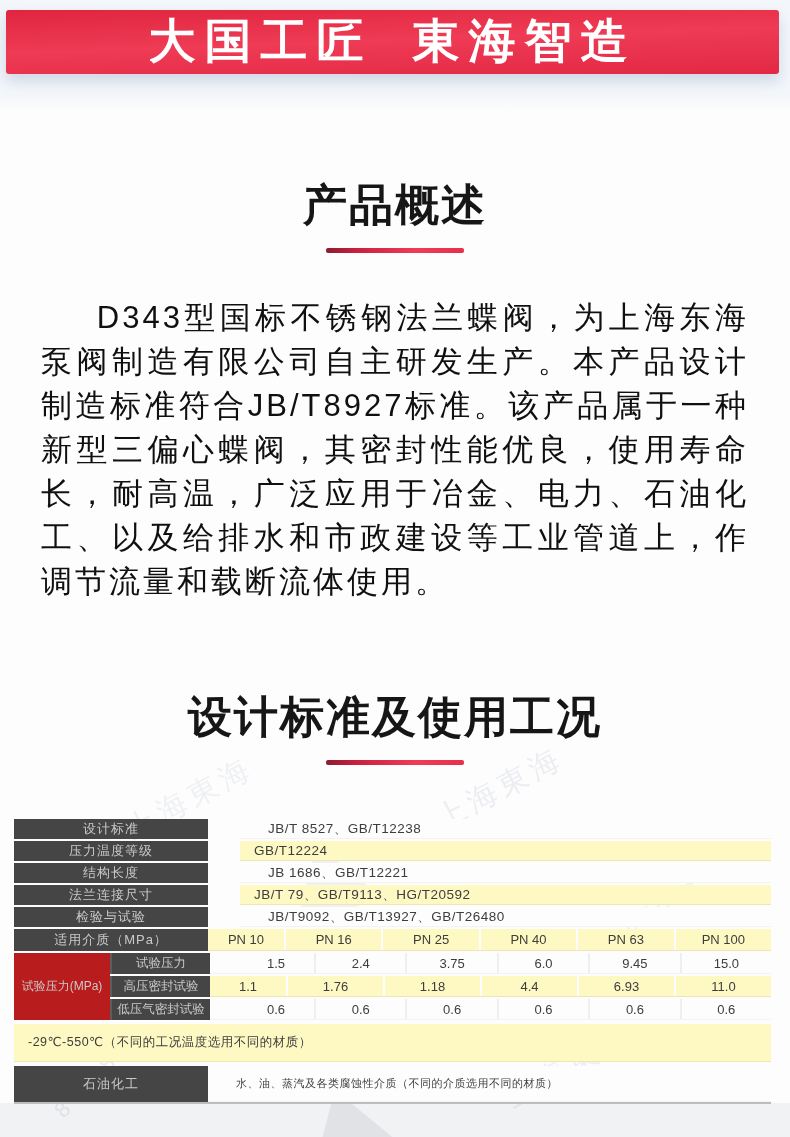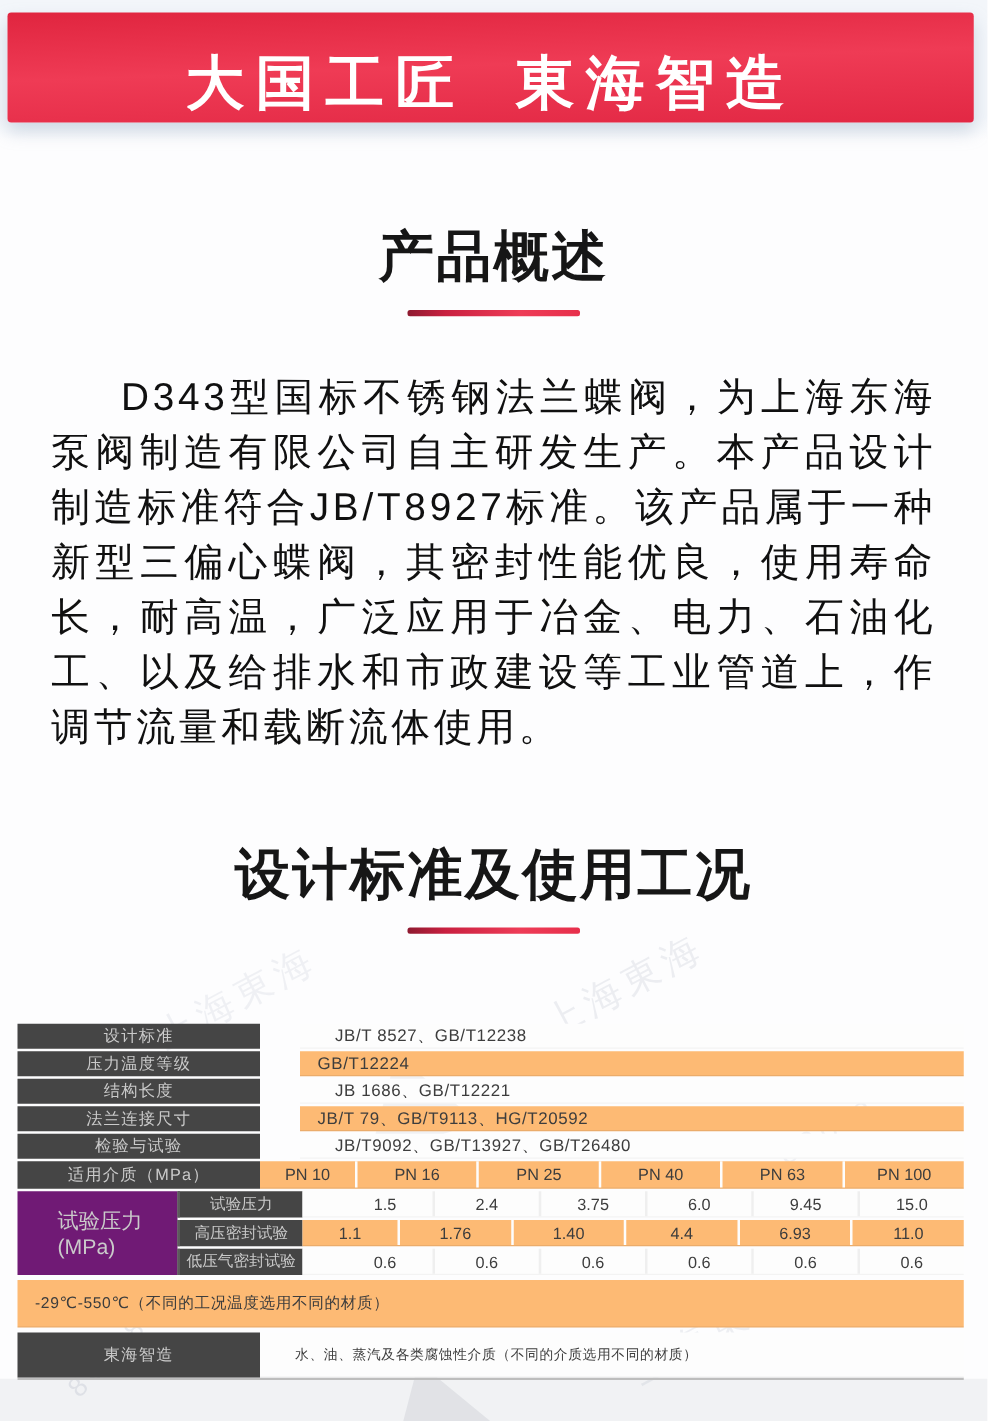--- a/index.html
+++ b/index.html
@@ -8,36 +8,36 @@
     background:#fdfdfe;
     font-family:"Liberation Sans","DejaVu Sans",sans-serif;
   }
   
   .top-strip{position:absolute;left:0;top:0;width:790px;height:112px;
     background:linear-gradient(180deg,#f3f6fa 0%,#f3f6fa 84%,rgba(243,246,250,0) 100%);}
   .bottom-strip{position:absolute;left:0;top:1103px;width:790px;height:34px;background:#f1f2f4;}
 
   
   .banner{
-    position:absolute;left:6px;top:10px;width:773px;height:88px;border-radius:3px;
+    position:absolute;left:6px;top:10px;width:773px;height:64px;border-radius:3px;
     background:linear-gradient(178deg,#e0253f 0%,#ef3b55 48%,#e22844 100%);
     box-shadow:0 7px 14px rgba(150,170,195,.40);
-    display:flex;align-items:flex-end;justify-content:center;
+    display:flex;align-items:flex-start;justify-content:center;
   }
   .banner-title{color:#ffffff;font-size:47px;font-weight:bold;letter-spacing:9px;word-spacing:18px;}
 
   
   .section-title{position:absolute;left:0;width:790px;text-align:center;}
   .section-title .txt{font-size:44px;font-weight:bold;color:#161616;letter-spacing:2px;}
   .section-title .underline{
     width:138px;height:5px;margin:13px auto 0;border-radius:2px;
     background:linear-gradient(90deg,#8e1a30 0%,#c92040 22%,#ee3c57 65%,#e72f4b 100%);
   }
   .title-1{top:176px;}
-  .title-2{top:670px;}
+  .title-2{top:688px;}
 
   
   .overview{
     position:absolute;left:41px;top:296px;width:708px;
     font-size:31px;line-height:44px;color:#101010;letter-spacing:3px;
     text-align:justify;text-indent:1.8em;margin:0;
   }
 
   
   .spec-table{position:absolute;left:14px;top:819px;width:757px;}
@@ -47,34 +47,34 @@
     background:#454545;color:#cacaca;flex:none;
     display:flex;align-items:center;justify-content:center;
     font-size:13px;letter-spacing:1px;
   }
   .lab.full{width:194px;}
   .val{
     flex:1;display:flex;align-items:center;padding-left:14px;
     font-size:13.5px;color:#3d3d3d;letter-spacing:.5px;
   }
   .bg-w{background:#fdfdfd;border-bottom:1px solid rgba(0,0,0,.04);padding-left:28px;}
-  .bg-g{background:#fdba74;border-bottom:1px solid rgba(0,0,0,.07);}
+  .bg-g{background:#fef9c3;border-bottom:1px solid rgba(0,0,0,.07);}
   .vals{flex:1;display:flex;}
   .vcell{
     display:flex;align-items:center;justify-content:center;
     font-size:13px;color:#3d3d3d;flex:1;
   }
   .vcell.c0{flex:none;width:76px;}
   .bg-g .vcell + .vcell{border-left:2px solid #fdfdfd;}
   .bg-w .vcell + .vcell{border-left:2px solid #efefef;}
 
   
   .tp-block{display:flex;margin-bottom:4px;}
-  .tp-label{width:96px;flex:none;background:#701a75;color:#cacaca;
-    display:flex;align-items:center;justify-content:center;font-size:17px;padding-left:32px;}
+  .tp-label{width:96px;flex:none;background:#b91c1c;color:#cacaca;
+    display:flex;align-items:center;justify-content:center;font-size:12px;}
   .tp-rows{flex:1;display:flex;flex-direction:column;}
   .tp-row{display:flex;height:21px;margin-bottom:2px;}
   .tp-row:last-child{margin-bottom:0;}
   .sublab{width:98px;flex:none;background:#454545;color:#cacaca;
     display:flex;align-items:center;justify-content:center;
     font-size:12.5px;border-left:2px solid #5c5c5c;}
 
   .foot-val{font-size:12.5px;}
   .foot-val.small{font-size:11px;}
   .last-row{border-bottom:2px solid #bdbdbd;}
@@ -169,21 +169,21 @@
           <div class="vcell">9.45</div>
           <div class="vcell">15.0</div>
         </div>
       </div>
 
       <div class="tp-row">
         <div class="sublab">高压密封试验</div>
         <div class="vals bg-g">
           <div class="vcell c0">1.1</div>
           <div class="vcell">1.76</div>
-          <div class="vcell">1.40</div>
+          <div class="vcell">1.18</div>
           <div class="vcell">4.4</div>
           <div class="vcell">6.93</div>
           <div class="vcell">11.0</div>
         </div>
       </div>
 
       <div class="tp-row">
         <div class="sublab">低压气密封试验</div>
         <div class="vals bg-w">
           <div class="vcell c0">0.6</div>
@@ -196,17 +196,17 @@
       </div>
 
     </div>
   </div>
 
   <div class="trow h38" style="margin-bottom:4px;">
     <div class="val bg-g foot-val">-29℃-550℃（不同的工况温度选用不同的材质）</div>
   </div>
 
   <div class="trow h36 last-row" style="margin-bottom:0;">
-    <div class="lab full">東海智造</div>
+    <div class="lab full">石油化工</div>
     <div class="val bg-w foot-val small">水、油、蒸汽及各类腐蚀性介质（不同的介质选用不同的材质）</div>
   </div>
 
 </div>
 
 </body></html>

